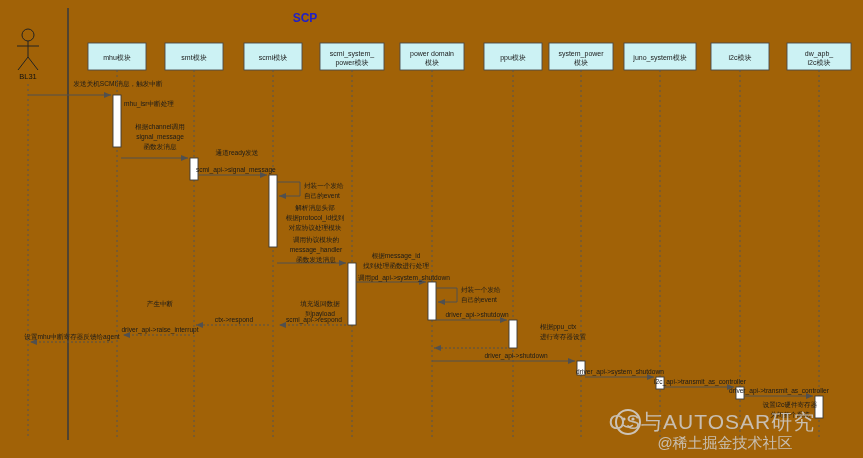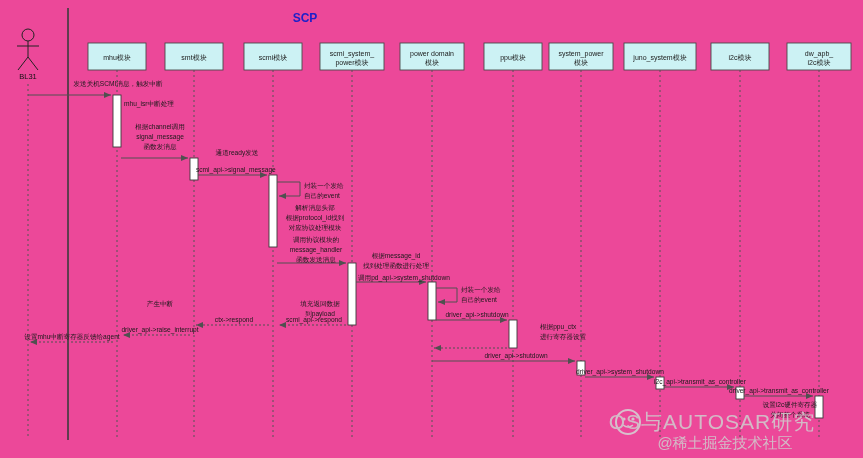--- a/index.html
+++ b/index.html
@@ -8,21 +8,21 @@
     padding: 0;
     background: #ffffff;
   }
   body {
     font-family: "Liberation Sans", "DejaVu Sans", sans-serif;
   }
   #diagram-root {
     position: relative;
     width: 863px;
     height: 458px;
-    background: #ec4899;
+    background: #a16207;
     overflow: hidden;
   }
   svg.layer {
     position: absolute;
     left: 0;
     top: 0;
     width: 863px;
     height: 458px;
   }
   .title-text {

